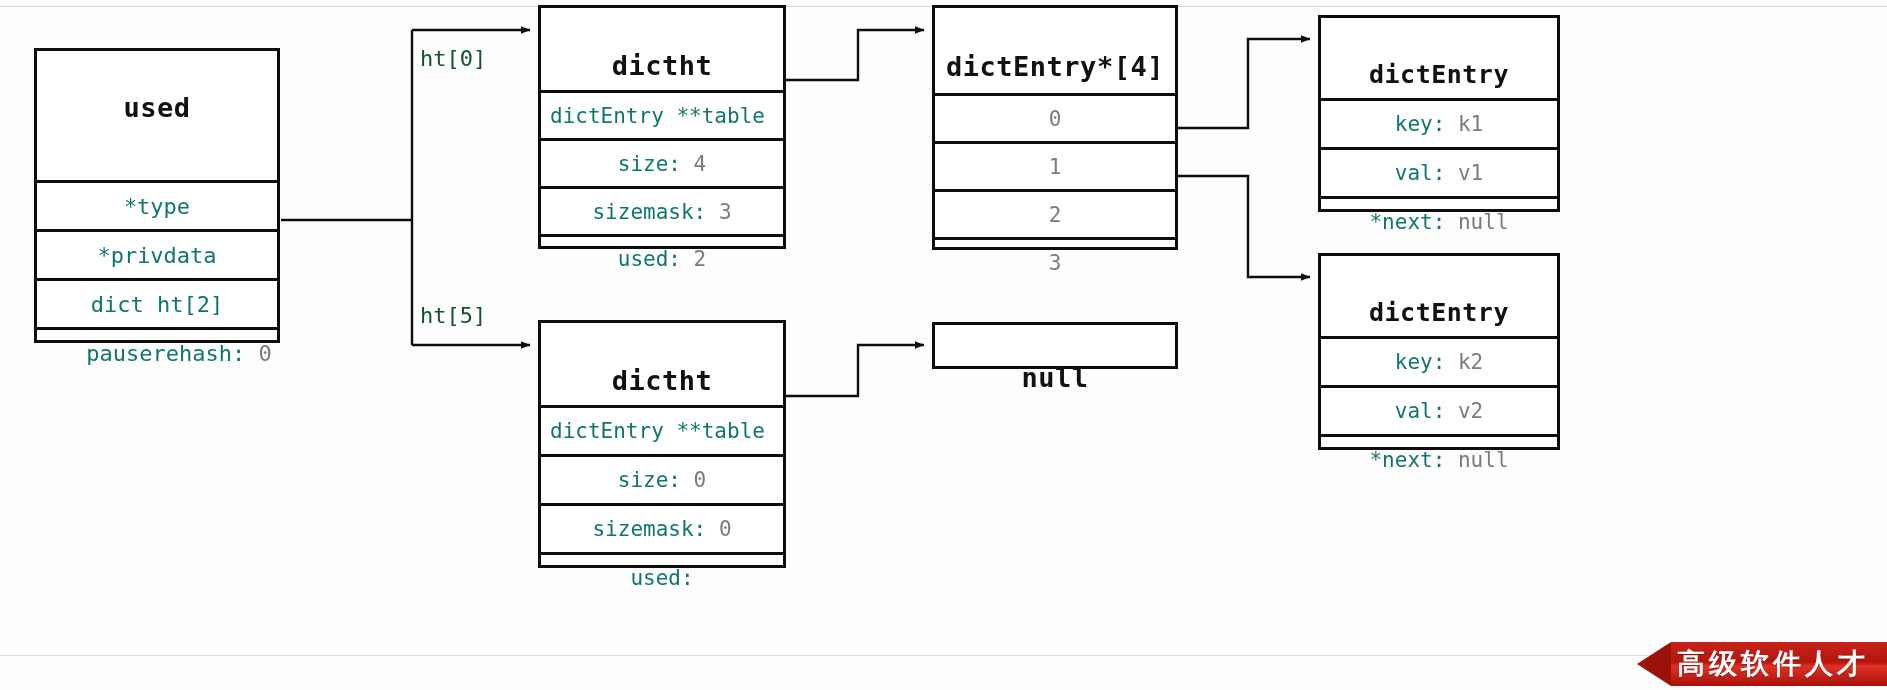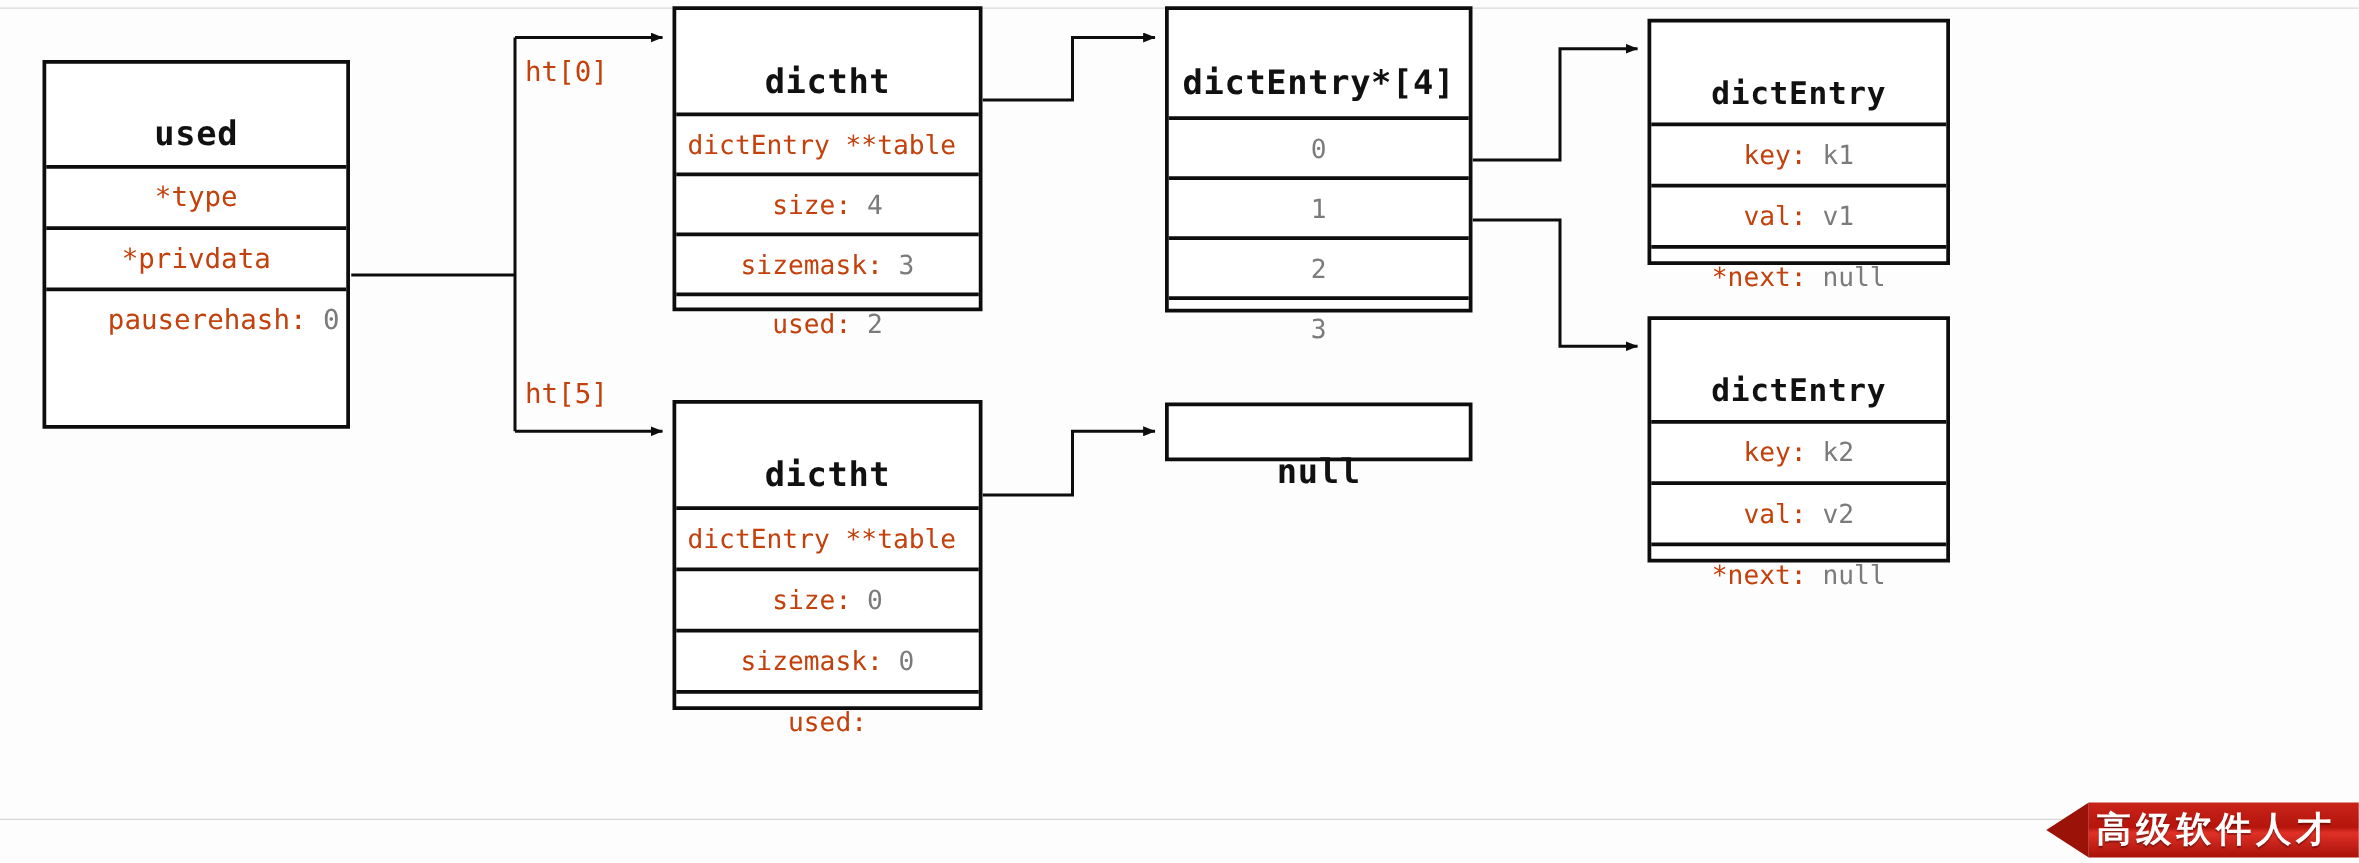--- a/index.html
+++ b/index.html
@@ -13,26 +13,26 @@
   .rule.top{top:6px;}
   .rule.bot{bottom:34px;}
 
   svg#wires{position:absolute;left:0;top:0;width:1887px;height:690px;}
 
   .node{position:absolute;border:3px solid #0d0d0d;background:#fff;box-sizing:border-box;}
   .row{border-top:3px solid #0d0d0d;display:flex;align-items:center;justify-content:center;
        box-sizing:border-box;white-space:pre;}
   .row:first-child{border-top:none;margin-top:32px;}
   .hdr{font-weight:bold;letter-spacing:0.5px;color:#111;}
-  .fld{color:#c2410c;}
+  .fld{color:#0f766e;}
   .val{color:#7b7b7b;}
   .lead{justify-content:flex-start;padding-left:9px;}
 
   
-  .htlabel{position:absolute;color:#c2410c;font-size:22px;white-space:pre;}
+  .htlabel{position:absolute;color:#14532d;font-size:22px;white-space:pre;}
 
   
   #wm{position:absolute;right:0;bottom:4px;height:44px;display:flex;align-items:center;}
   #wm .tail{width:0;height:0;border-top:22px solid transparent;border-bottom:22px solid transparent;
             border-right:34px solid #9a1208;}
   #wm .band{height:44px;padding:0 18px 0 6px;display:flex;align-items:center;
             background:linear-gradient(180deg,#c9241a 0%,#b5150c 45%,#e03126 55%,#a81109 100%);}
   #wm .band span{color:#fff;font-size:28px;font-weight:bold;letter-spacing:4px;
                  font-family:"DejaVu Sans","Liberation Sans",sans-serif;
                  text-shadow:0 1px 1px rgba(0,0,0,.35);}
@@ -65,25 +65,28 @@
       <path d="M786,396 L858,396 L858,345 L924,345" marker-end="url(#ah)"></path>
 
       <path d="M1178,128 L1248,128 L1248,39 L1310,39" marker-end="url(#ah)"></path>
 
       <path d="M1178,176 L1248,176 L1248,277 L1310,277" marker-end="url(#ah)"></path>
     </g>
   </svg>
 
   <div class="node" style="left:34px;top:48px;width:246px;height:295px;">
     <div class="row hdr" style="height:49px;font-size:27px;">used</div>
-    <div class="row" style="height:49px;font-size:22px;">
+    <div class="row" style="height:49px;font-size:22px;margin-top:48px;">
       <span class="fld">*type</span><span class="val"></span>
     </div>
     <div class="row" style="height:49px;font-size:22px;">
       <span class="fld">*privdata</span><span class="val"></span>
+    </div>
+    <div class="row" style="height:49px;font-size:22px;">
+      <span class="fld">dict ht[2]</span><span class="val"></span>
     </div>
     <div class="row" style="height:50px;font-size:22px;padding-left:44px;">
       <span class="fld">pauserehash:</span><span class="val"> 0</span>
     </div>
   </div>
 
   <div class="htlabel" style="left:420px;top:46px;">ht[0]</div>
   <div class="htlabel" style="left:420px;top:303px;">ht[5]</div>
 
   <div class="node" style="left:538px;top:5px;width:248px;height:244px;">

